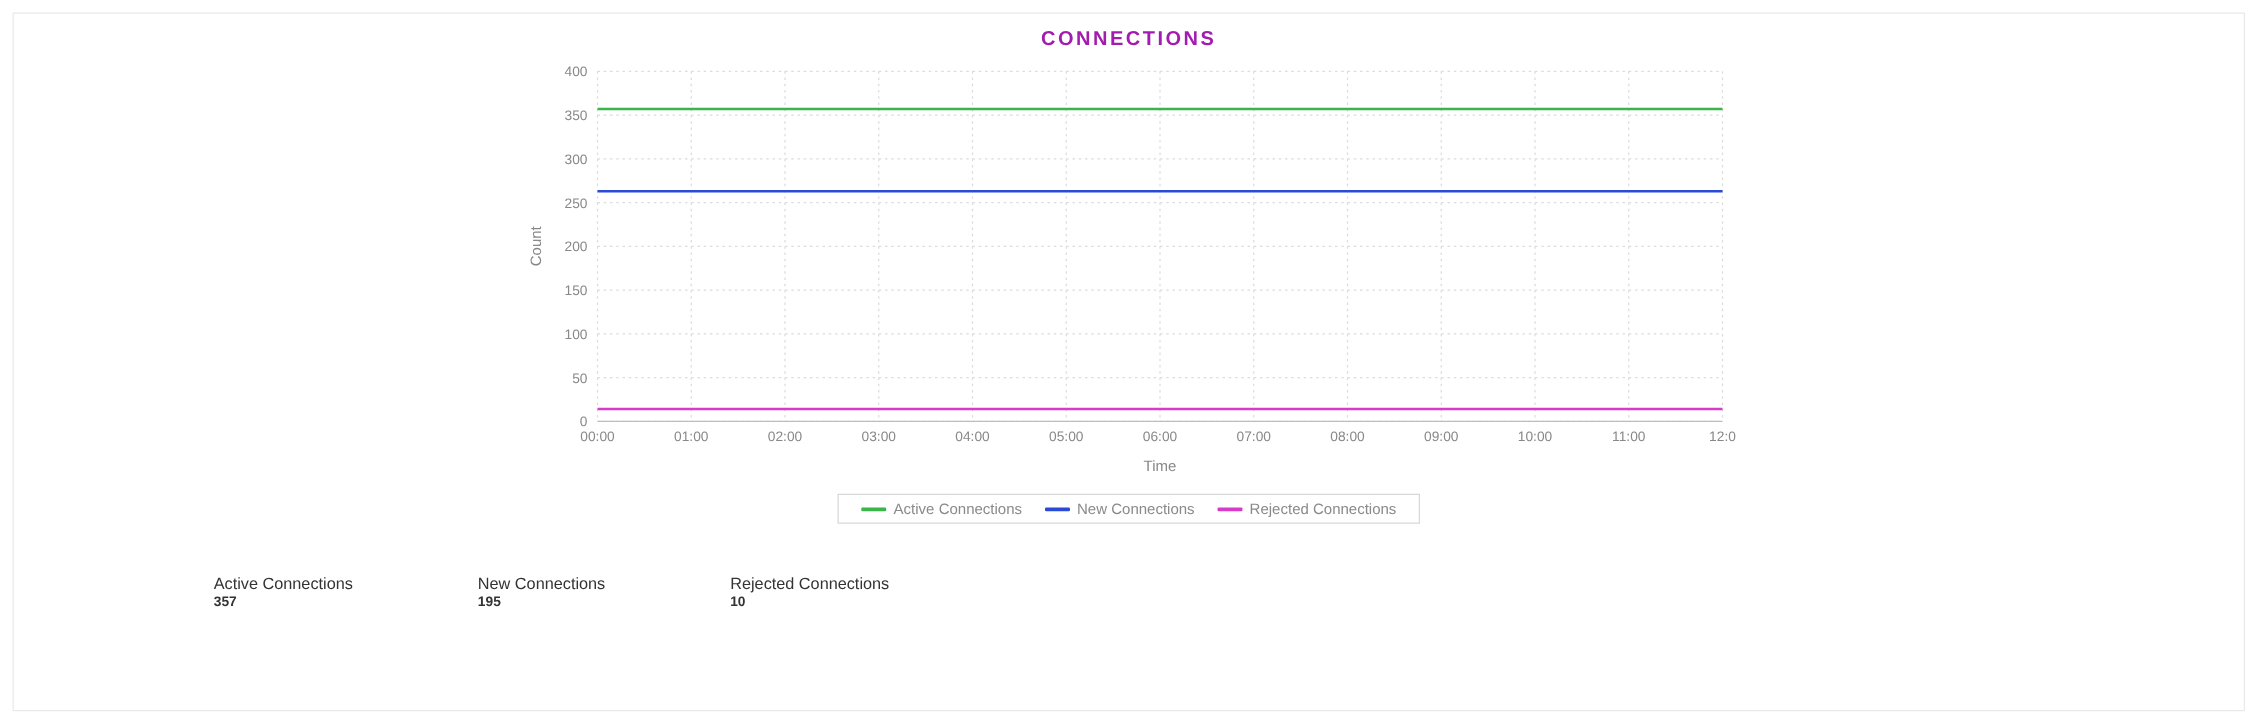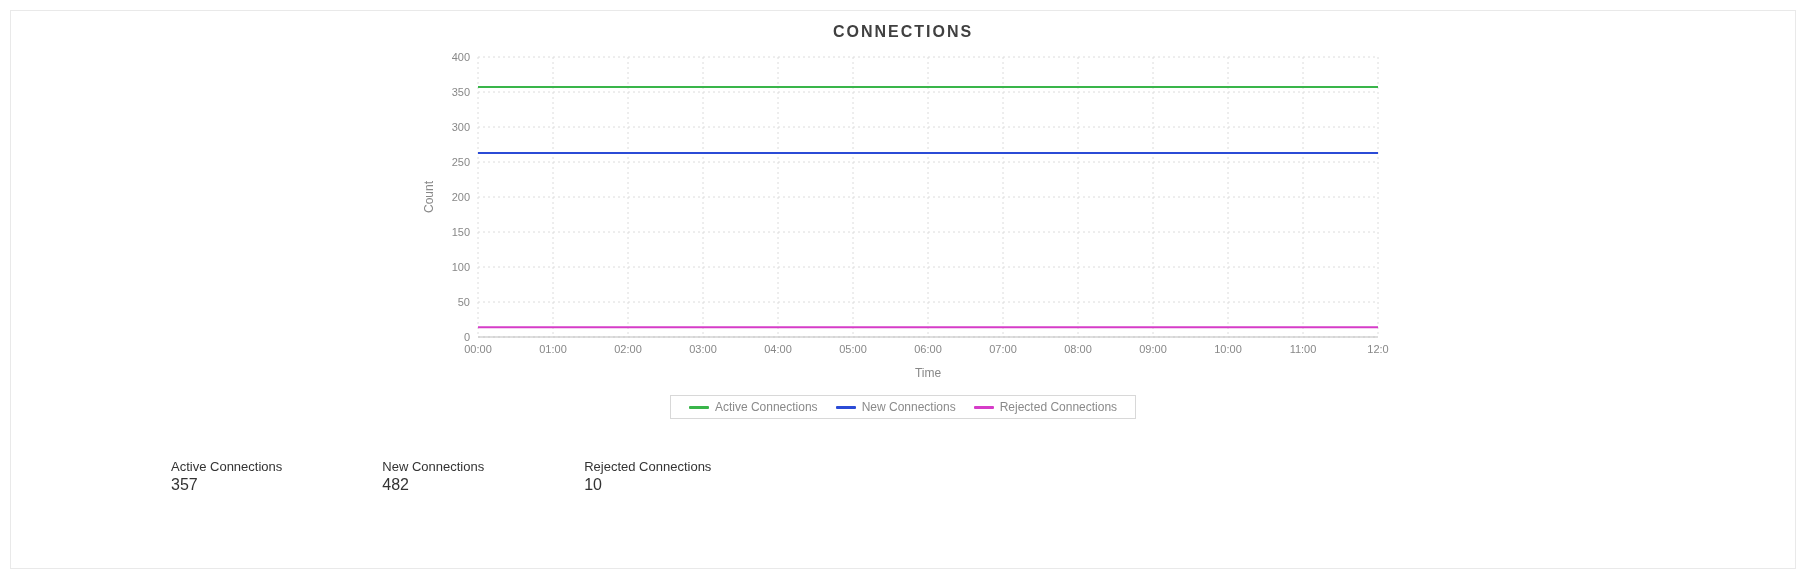--- a/index.html
+++ b/index.html
@@ -16,21 +16,21 @@
     box-sizing: border-box;
     width: 1786px;
     height: 559px;
     position: relative;
   }
   .chart-title {
     text-align: center;
     font-size: 16px;
     font-weight: 700;
     letter-spacing: 2px;
-    color: #404040;
+    color: #a21caf;
     font-family: Verdana, Geneva, sans-serif;
     margin: 2px 0 6px 0;
   }
   .chart-wrap {
     width: 100%;
     display: flex;
     justify-content: center;
   }
   svg.chart {
     display: block;
@@ -88,22 +88,22 @@
     margin-left: 140px;
     font-size: 13px;
     color: #333;
   }
   .stat .label {
     color: #333;
     font-size: 13px;
     margin-bottom: 2px;
   }
   .stat .value {
-    font-weight: 400;
-    font-size: 16px;
+    font-weight: 700;
+    font-size: 11px;
   }
 </style>
 </head>
 <body>
 
 <div class="panel">
 
   <div class="chart-title">CONNECTIONS</div>
 
   <div class="chart-wrap">
@@ -178,21 +178,21 @@
     </div>
   </div>
 
   <div class="stats">
     <div class="stat">
       <div class="label">Active Connections</div>
       <div class="value">357</div>
     </div>
     <div class="stat">
       <div class="label">New Connections</div>
-      <div class="value">482</div>
+      <div class="value">195</div>
     </div>
     <div class="stat">
       <div class="label">Rejected Connections</div>
       <div class="value">10</div>
     </div>
   </div>
 
 </div>
 
 </body></html>

